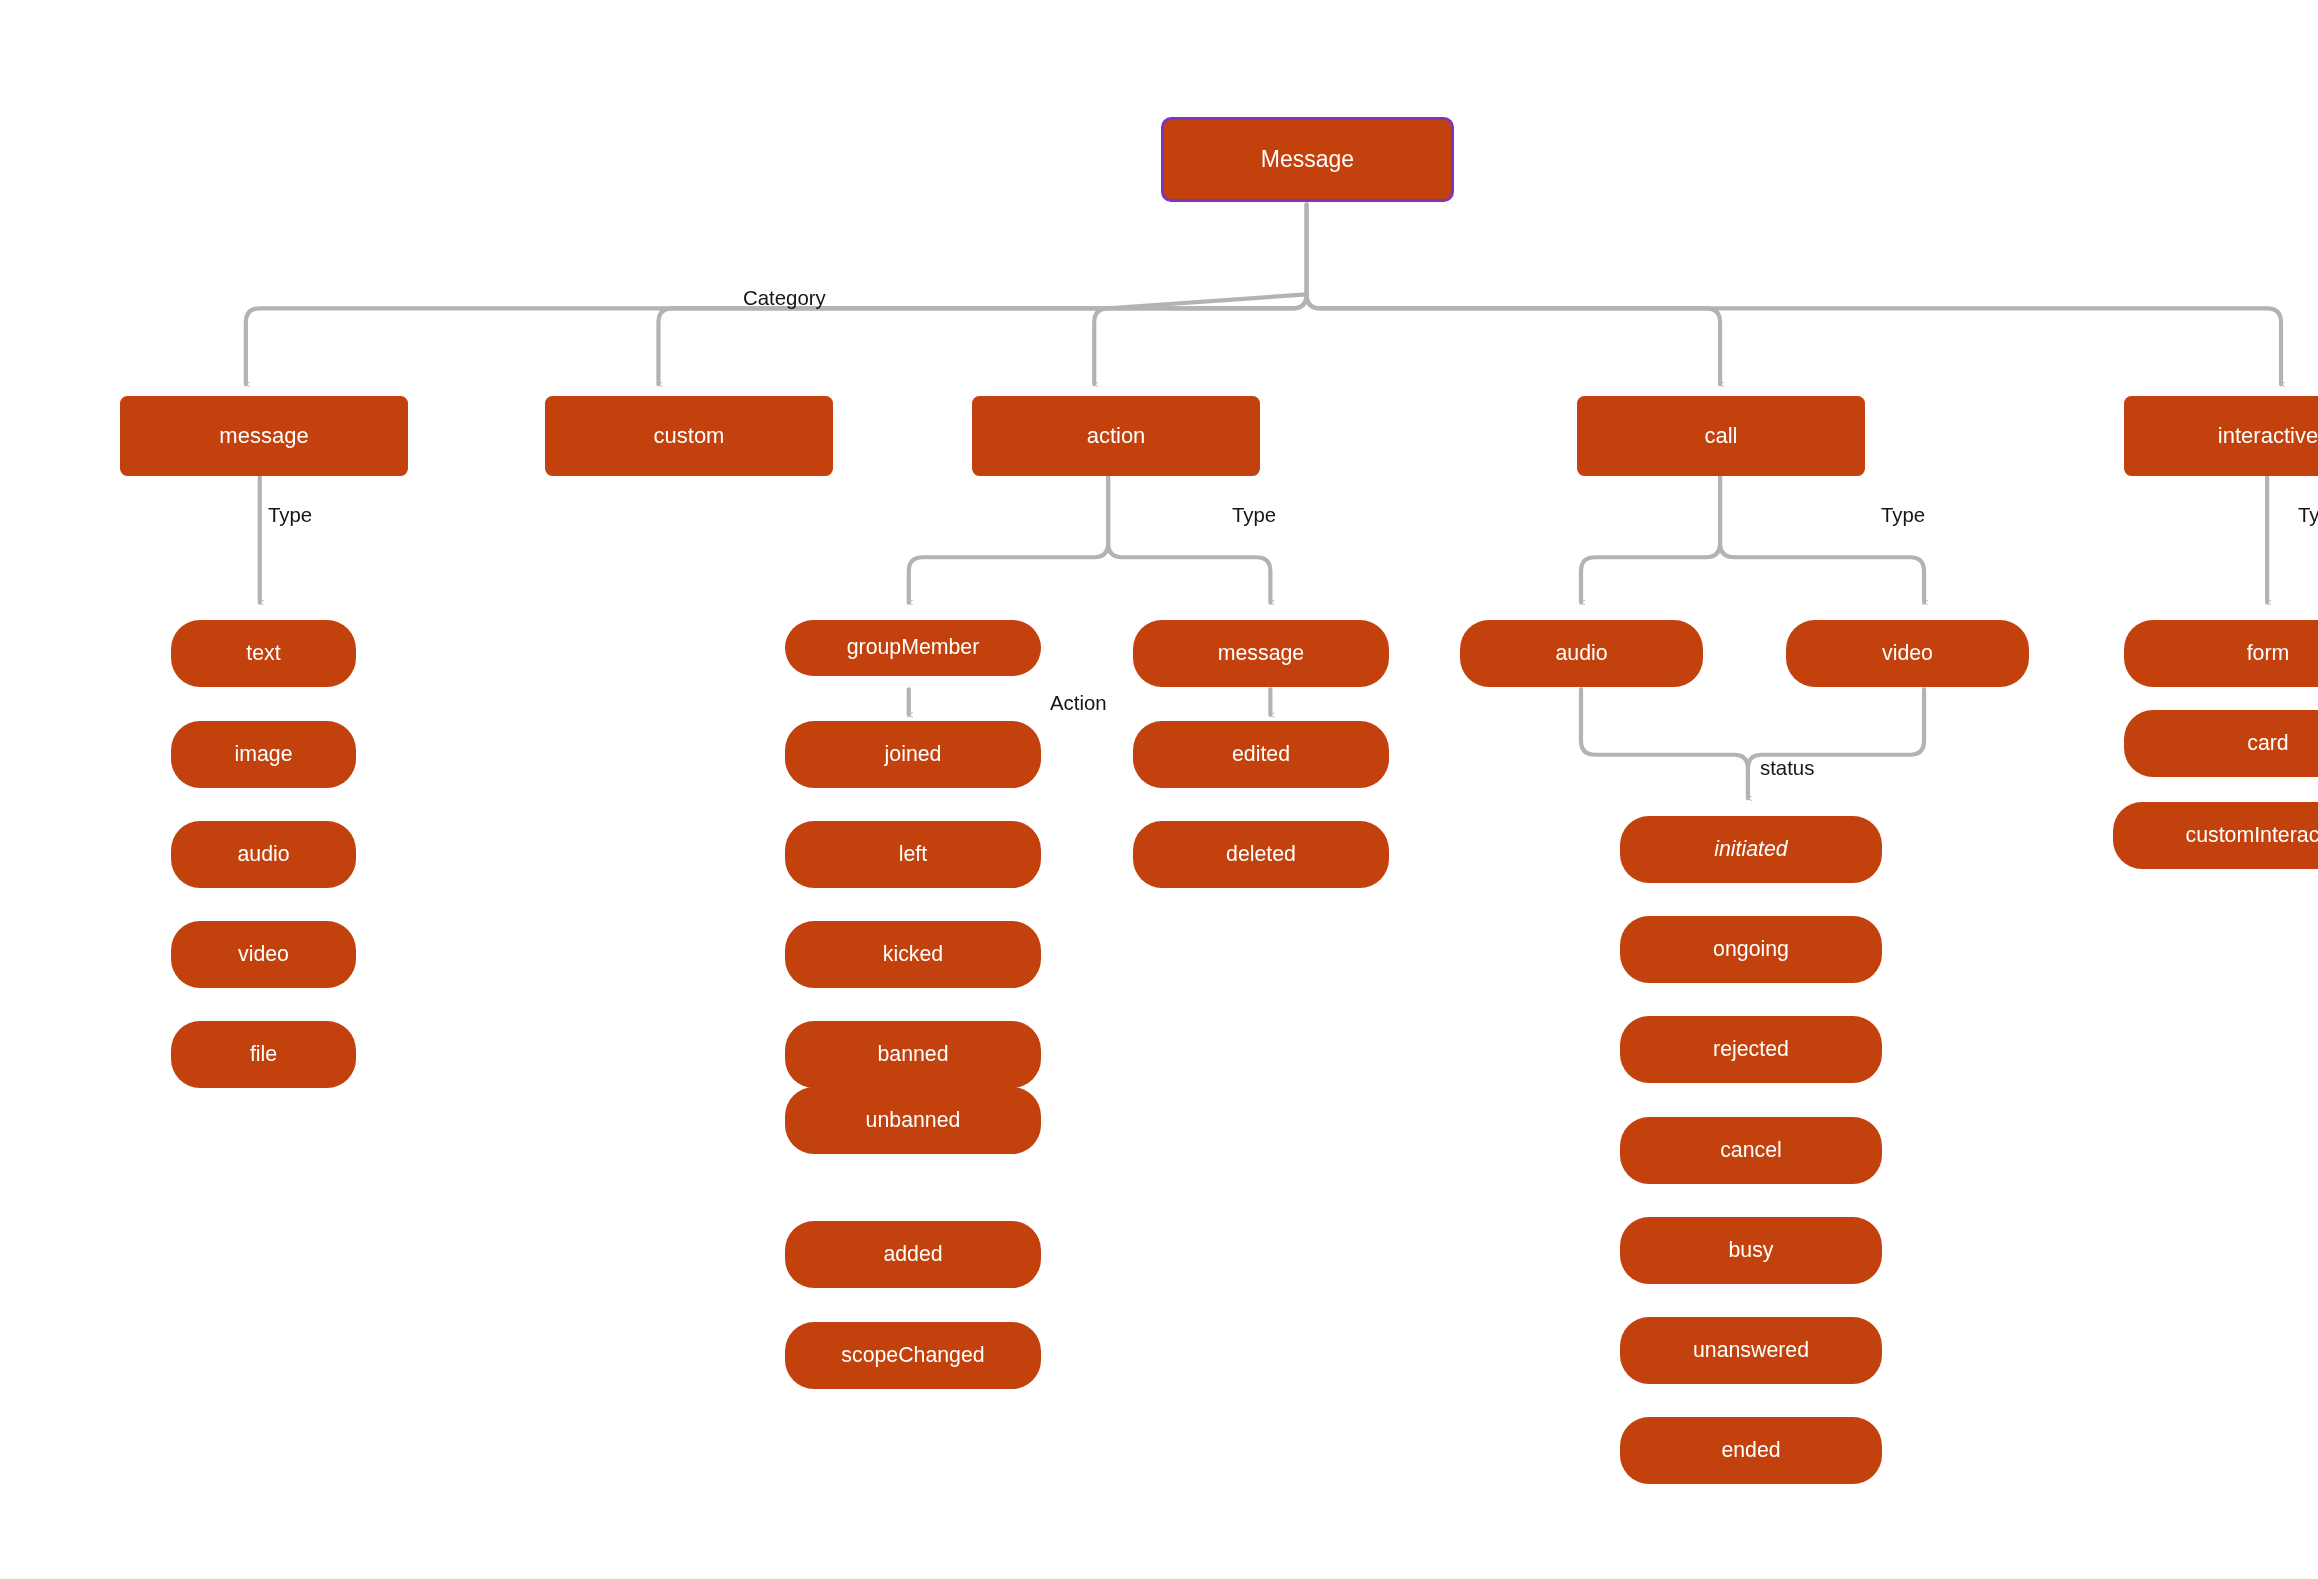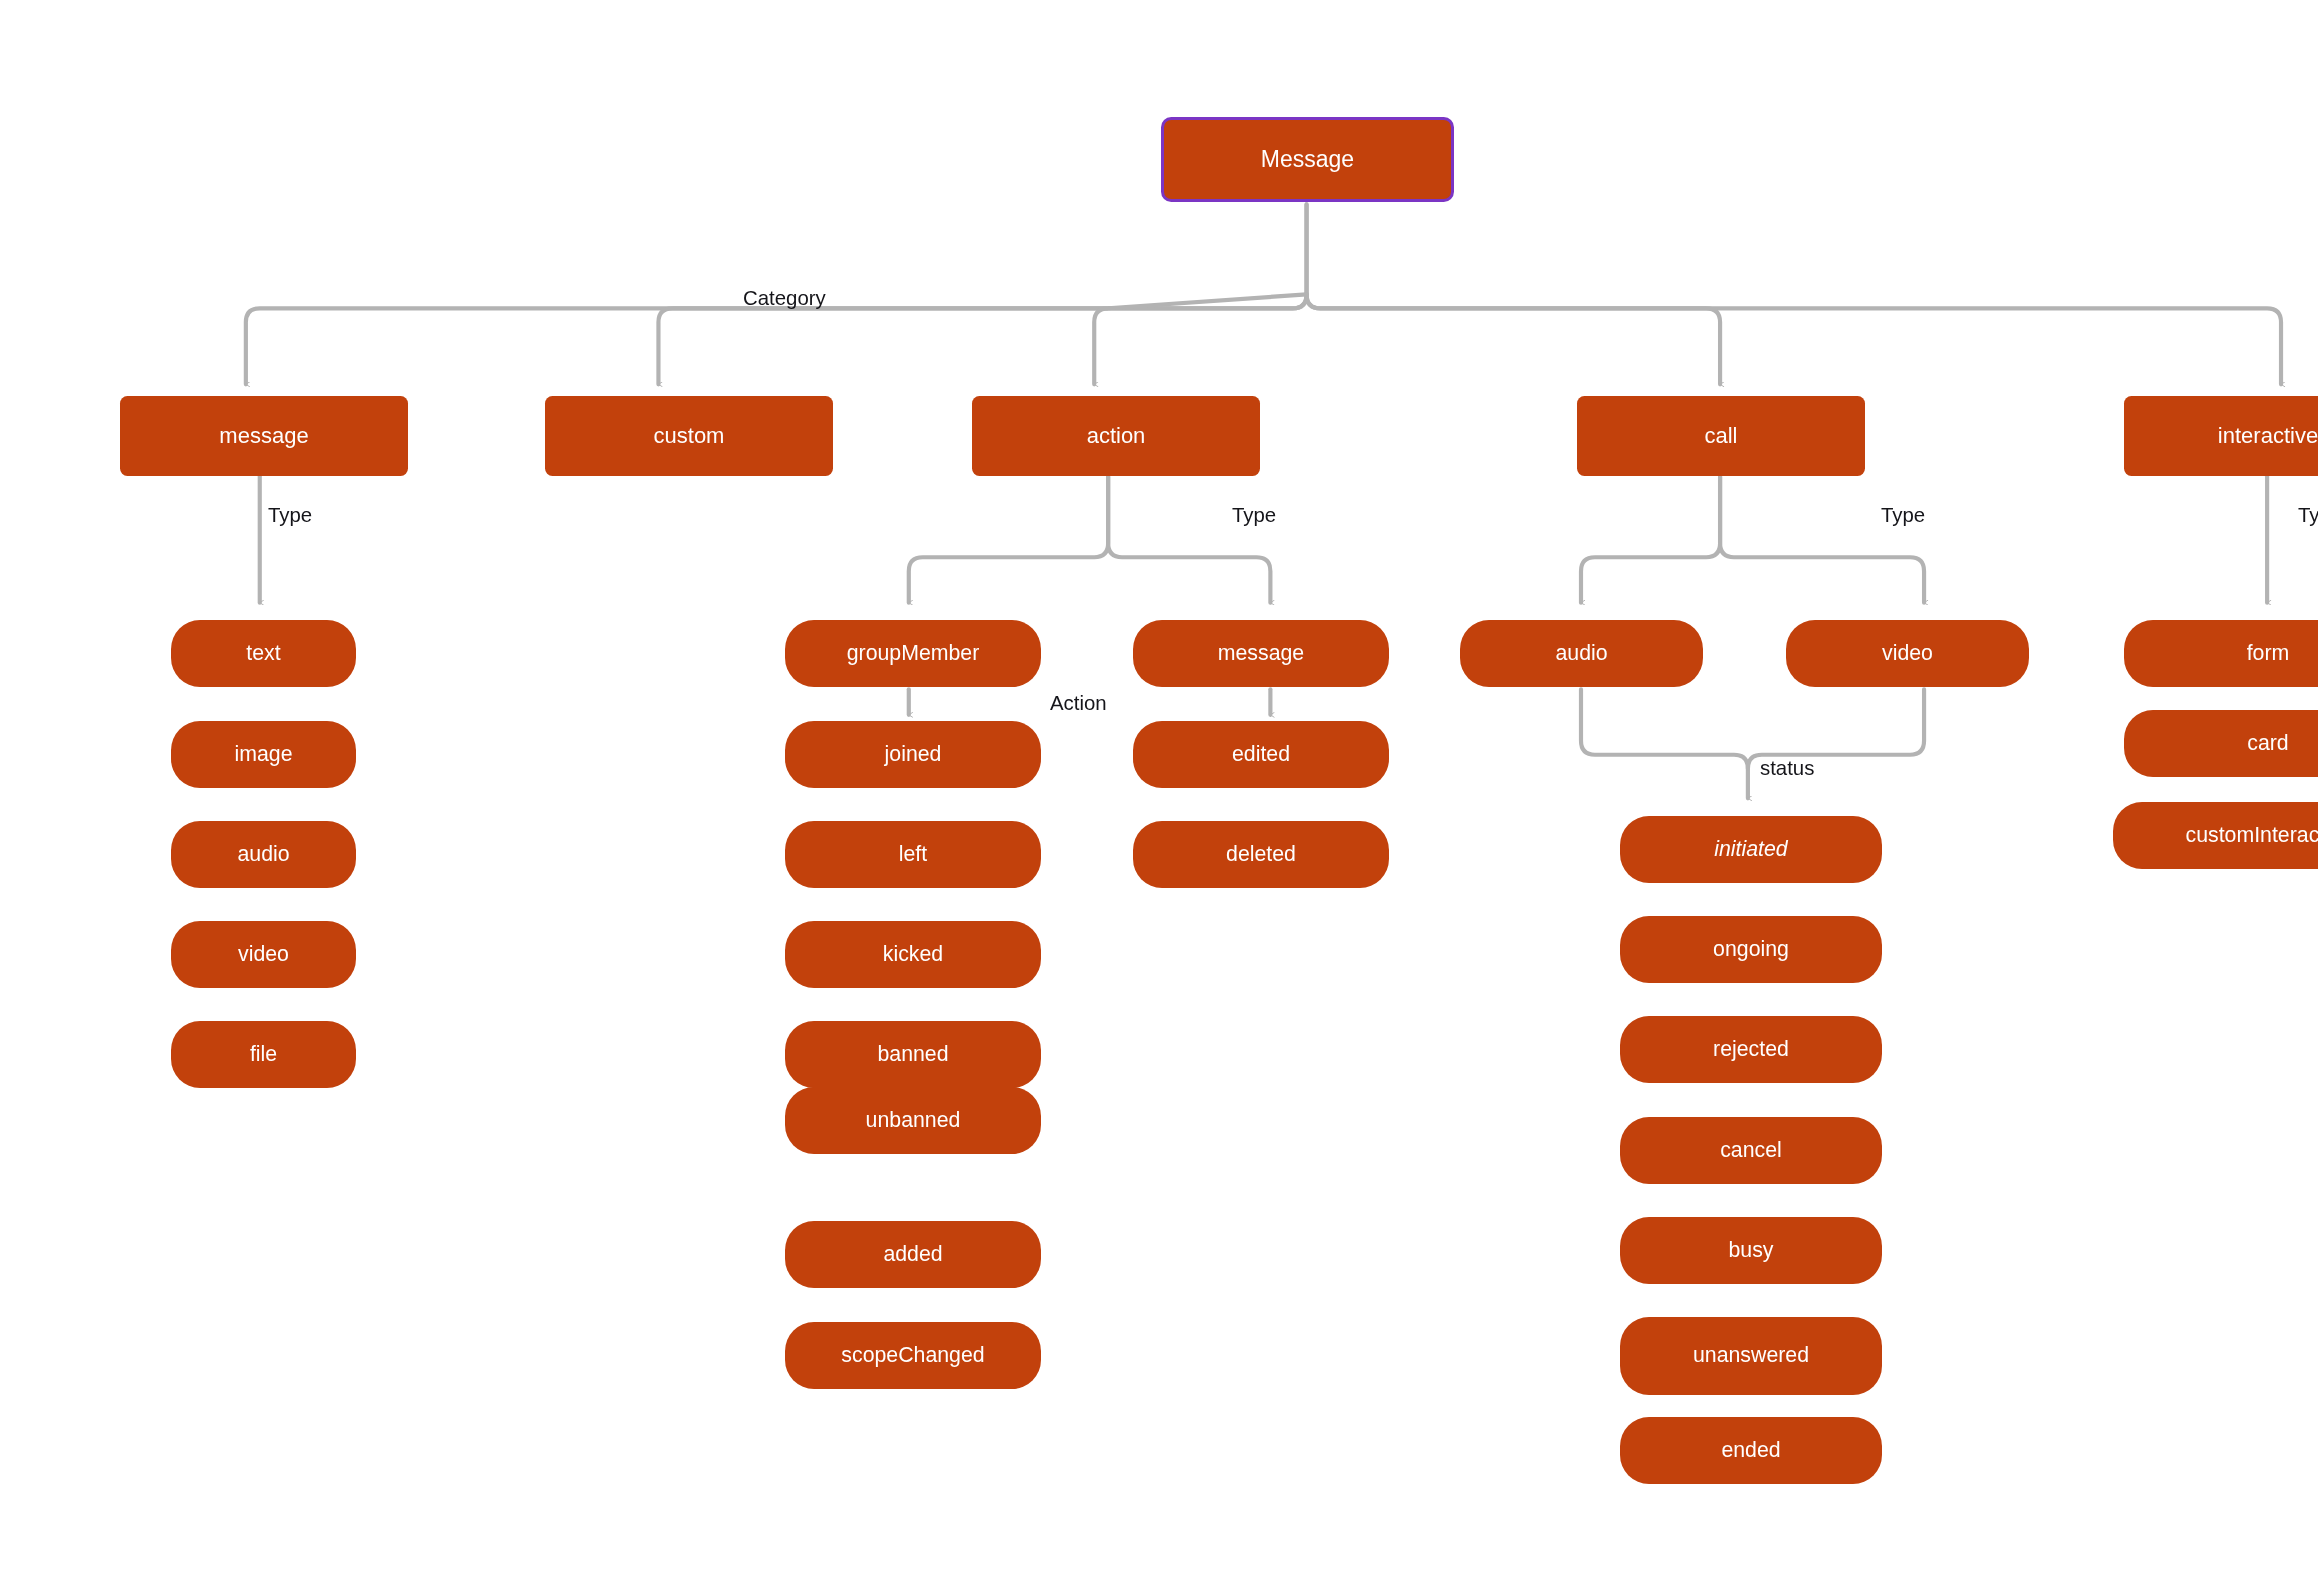--- a/index.html
+++ b/index.html
@@ -118,21 +118,21 @@
   <div class="node pill" style="left:171px;top:821px;width:185px;height:67px;">
     <span>audio</span>
   </div>
   <div class="node pill" style="left:171px;top:921px;width:185px;height:67px;">
     <span>video</span>
   </div>
   <div class="node pill" style="left:171px;top:1021px;width:185px;height:67px;">
     <span>file</span>
   </div>
 
-  <div class="node pill" style="left:785px;top:620px;width:256px;height:67px;">
+  <div class="node pill" style="left:785px;top:620px;width:256px;height:56px;">
     <span>groupMember</span>
   </div>
   <div class="node pill" style="left:1133px;top:620px;width:256px;height:67px;">
     <span>message</span>
   </div>
 
   <div class="node pill" style="left:785px;top:721px;width:256px;height:67px;">
     <span>joined</span>
   </div>
   <div class="node pill" style="left:785px;top:821px;width:256px;height:67px;">
@@ -176,21 +176,21 @@
   </div>
   <div class="node pill" style="left:1620px;top:1016px;width:262px;height:67px;">
     <span>rejected</span>
   </div>
   <div class="node pill" style="left:1620px;top:1117px;width:262px;height:67px;">
     <span>cancel</span>
   </div>
   <div class="node pill" style="left:1620px;top:1217px;width:262px;height:67px;">
     <span>busy</span>
   </div>
-  <div class="node pill" style="left:1620px;top:1317px;width:262px;height:78px;">
+  <div class="node pill" style="left:1620px;top:1317px;width:262px;height:67px;">
     <span>unanswered</span>
   </div>
   <div class="node pill" style="left:1620px;top:1417px;width:262px;height:67px;">
     <span>ended</span>
   </div>
 
   <div class="node pill" style="left:2124px;top:620px;width:288px;height:67px;">
     <span>form</span>
   </div>
   <div class="node pill" style="left:2124px;top:710px;width:288px;height:67px;">

